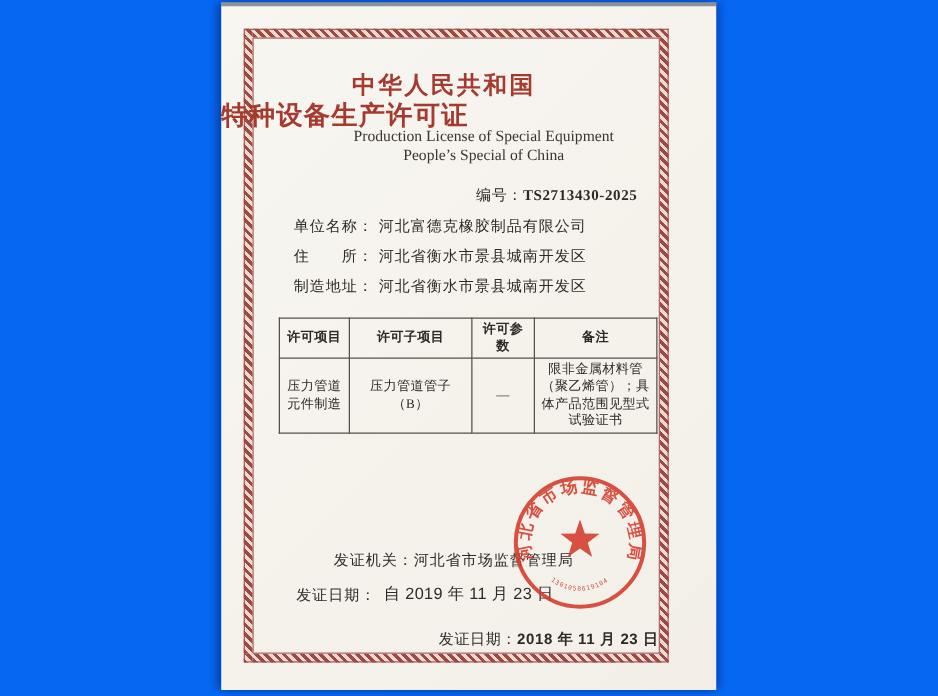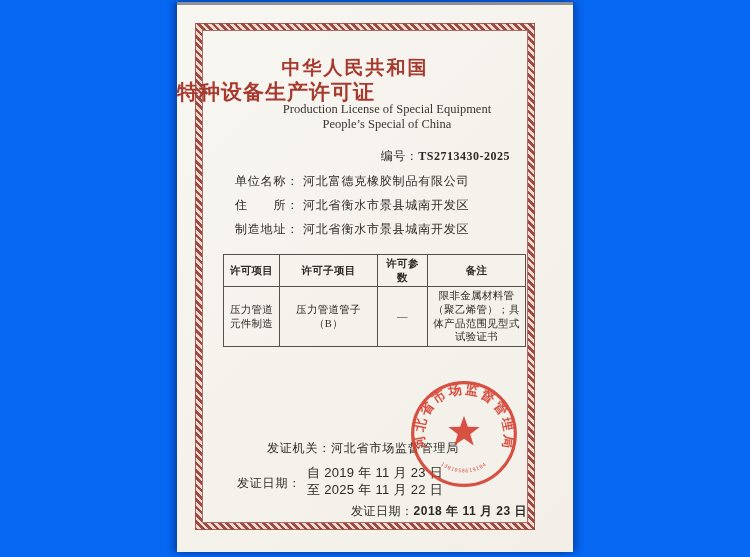--- a/index.html
+++ b/index.html
@@ -118,21 +118,20 @@
       </table>
 
     <div class="issuer">
       <span>发证机关：</span><span>河北省市场监督管理局</span>
     </div>
 
     <div class="validity">
       <div class="vlbl">发证日期：</div>
       <div class="vlines">
         <div class="vline">自 2019 年 11 月 23 日</div>
-        <div class="vline">至 2025 年 11 月 22 日</div>
       </div>
     </div>
 
     <svg class="seal" viewBox="0 0 120 120">
       <circle cx="60" cy="60" r="56" fill="none" stroke="#d53a2b" stroke-width="3.5"></circle>
       <polygon fill="#d53a2b" points="60,40 64.2,52.2 77.1,52.4 66.8,60.2 70.6,72.6 60,65.2 49.4,72.6 53.2,60.2 42.9,52.4 55.8,52.2"></polygon>
       <defs>
         <path id="sealTextArc" d="M 18.7,75 A 44,44 0 1 1 101.3,75" fill="none"></path>
         <path id="sealCodeArc" d="M 33,92.2 A 42,42 0 0 0 87,92.2" fill="none"></path>
       </defs>

